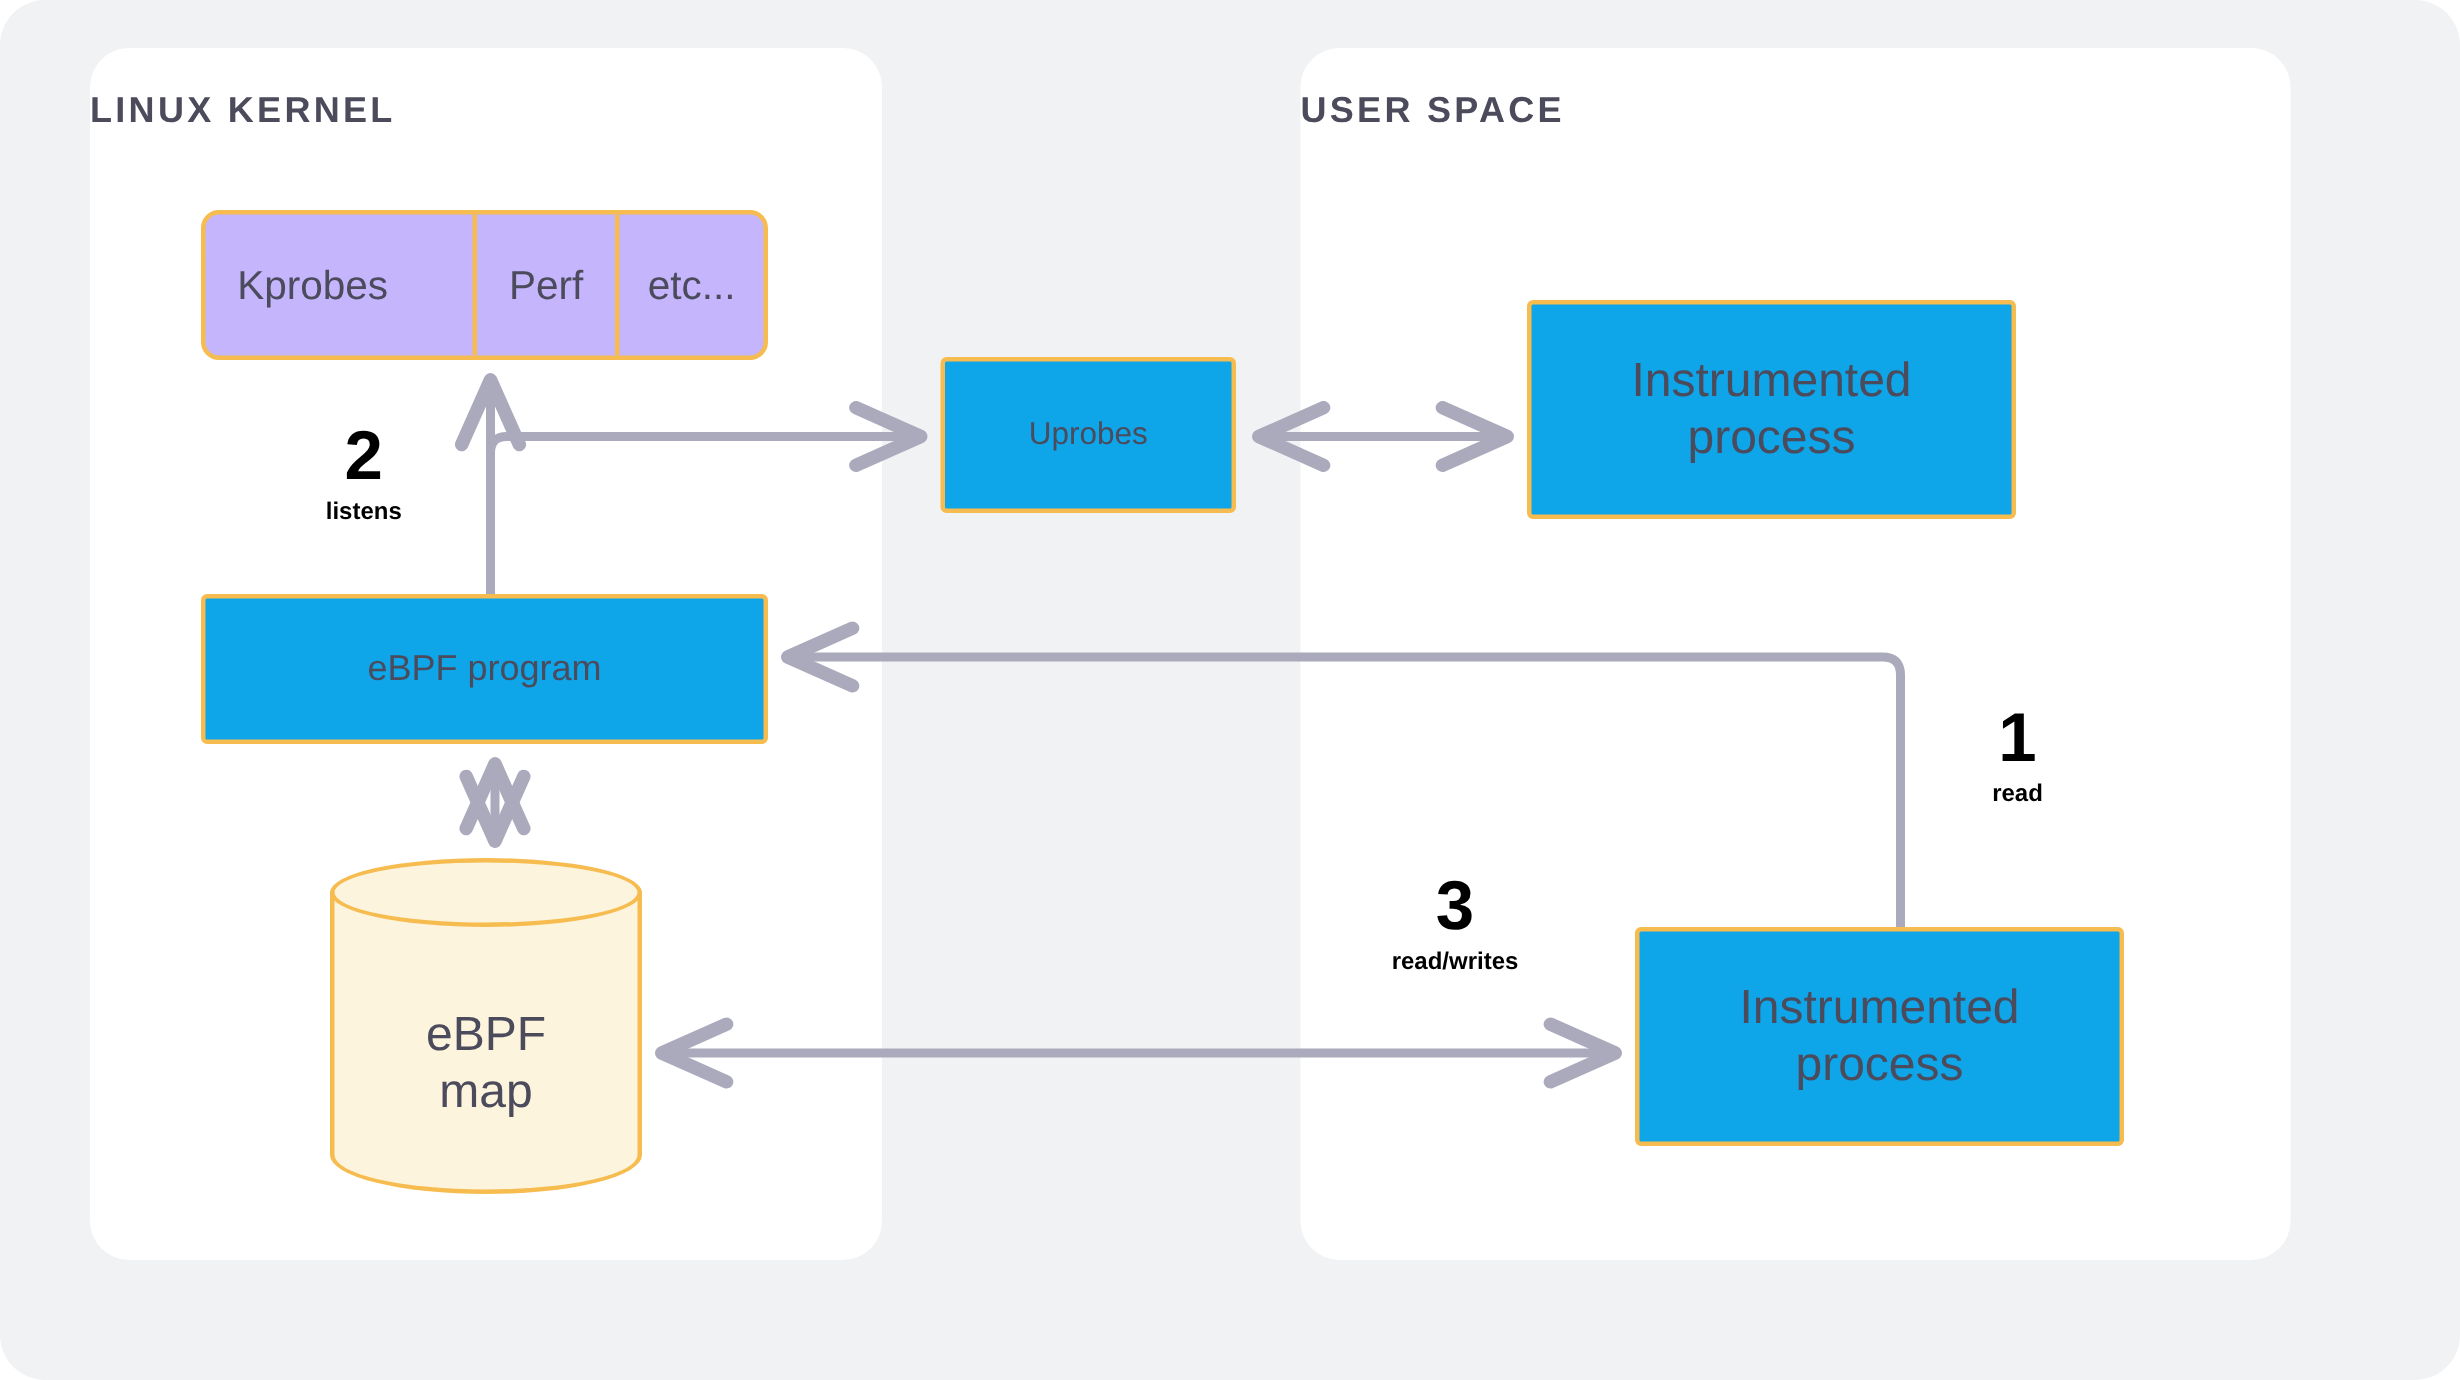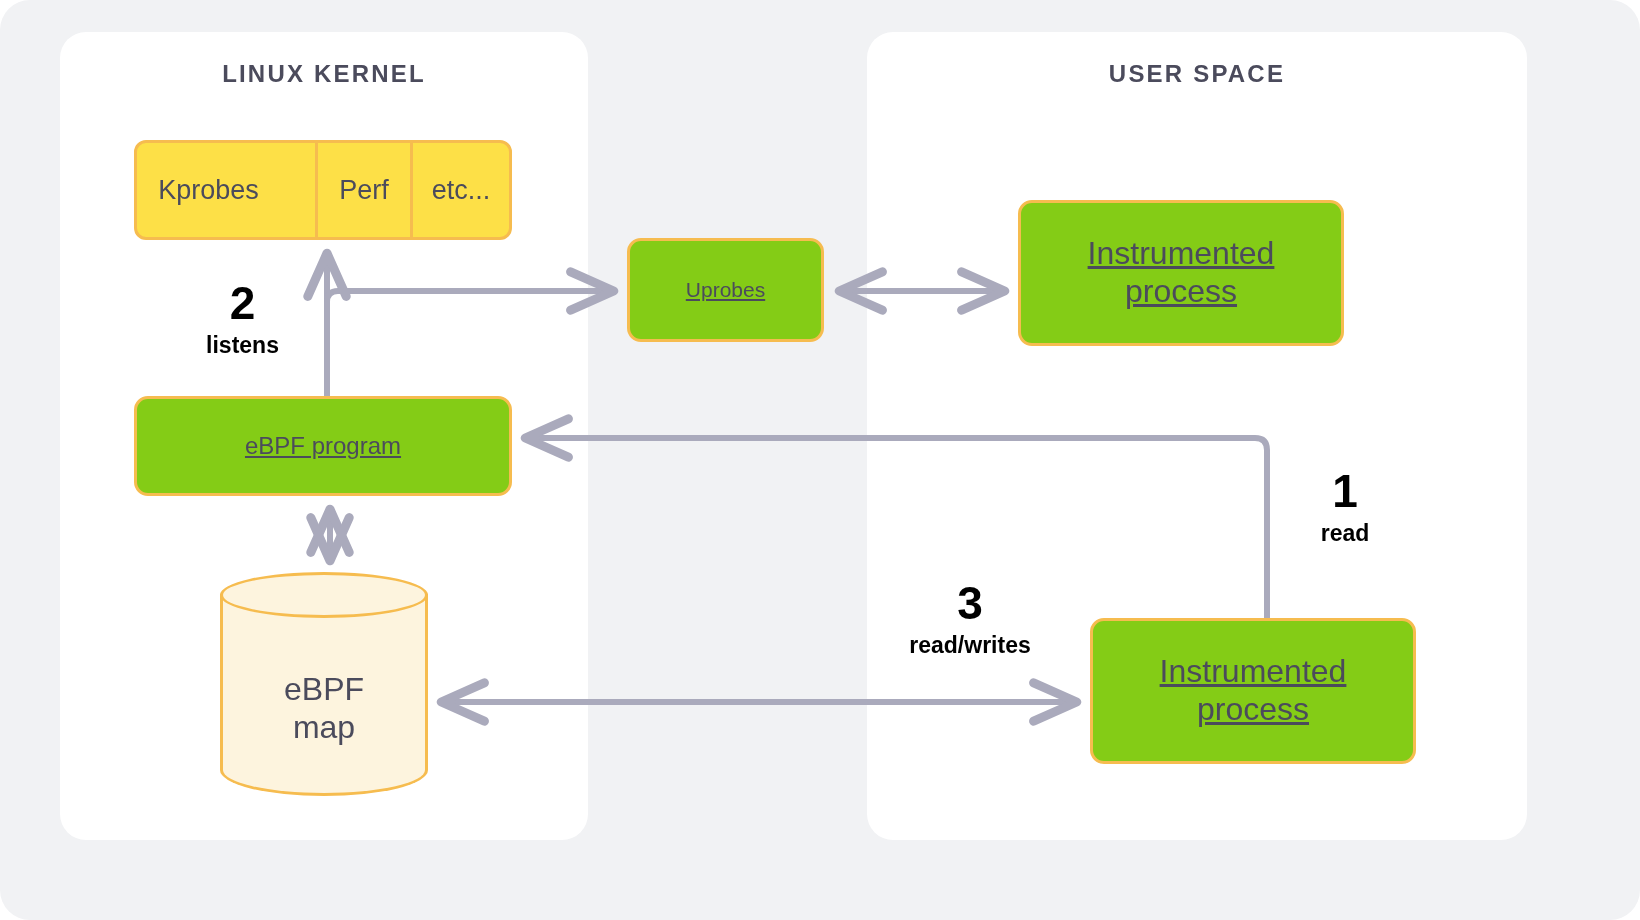--- a/index.html
+++ b/index.html
@@ -27,48 +27,47 @@
     border-radius: 26px;
   }
   #panel-kernel { left: 60px;  top: 32px; width: 528px; height: 808px; }
   #panel-user   { left: 855px; top: 32px; width: 660px; height: 808px; margin-left: 12px; }
 
   .panel-title {
     position: absolute;
     top: 28px;
     left: 0;
     width: 100%;
-    text-align: center;
+    text-align: left;
     font-size: 24px;
     font-weight: bold;
     letter-spacing: 2.2px;
     color: #4b4b5c;
     font-family: "Liberation Sans", sans-serif;
   }
 
   .node {
     position: absolute;
-    background: #84cc16;
-    border: 3px solid #f6bc4f;
-    border-radius: 14px;
+    background: #0ea5e9;
+    border: 3px solid #f6bc4f;
+    border-radius: 4px;
     box-sizing: border-box;
     display: flex;
     align-items: center;
     justify-content: center;
     text-align: center;
     color: #4b4b5c;
     line-height: 1.18;
-    text-decoration: underline;
   }
 
   
   #probes-group {
     position: absolute;
     left: 134px; top: 140px; width: 378px; height: 100px;
-    background: #fde047;
+    background: #c4b5fd;
     border: 3px solid #f6bc4f;
     border-radius: 12px;
     box-sizing: border-box;
     display: flex;
     overflow: hidden;
   }
   .probe-cell {
     display: flex;
     align-items: center;
     justify-content: center;
@@ -138,21 +137,21 @@
     text-align: center;
     color: #000000;
   }
   .step-num {
     font-size: 46px;
     font-weight: bold;
     line-height: 1;
     display: block;
   }
   .step-cap {
-    font-size: 23px;
+    font-size: 16px;
     font-weight: bold;
     line-height: 1.2;
     display: block;
     margin-top: 6px;
   }
   #step-2 { left: 170px; top: 280px; width: 145px; }
   #step-1 { left: 1280px; top: 468px; width: 130px; }
   #step-3 { left: 880px; top: 580px; width: 180px; }
 
   svg#wires {

